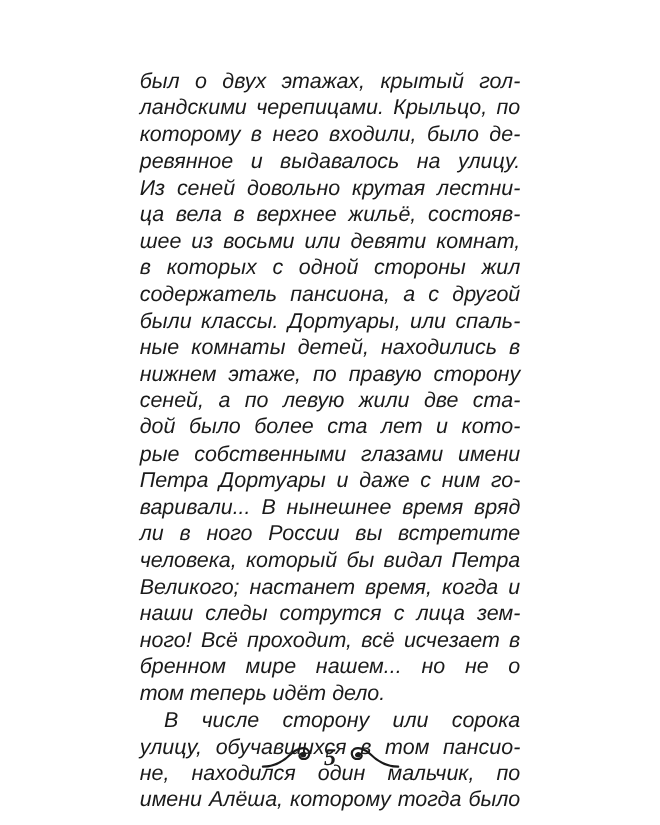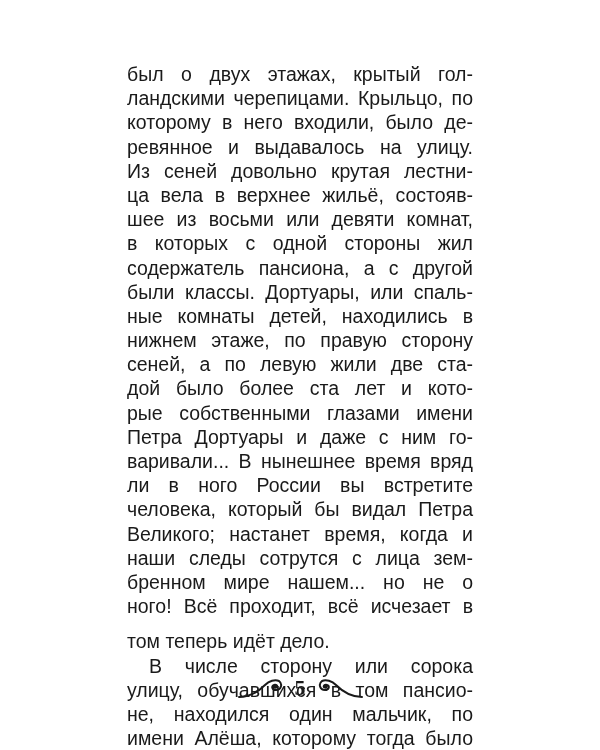--- a/index.html
+++ b/index.html
@@ -11,41 +11,41 @@
       width: 600px;
       height: 750px;
       position: relative;
       overflow: hidden;
     }
     .page {
       position: absolute;
       left: 0; top: 0;
       width: 600px; height: 750px;
       background: #ffffff;
+      font-style: italic;
     }
     .text-block {
       position: absolute;
       left: 127px;
       top: 62px;
       width: 346px;
       font-family: "Liberation Sans", sans-serif;
       font-size: 19.5px;
       line-height: 24.2px;
       color: #1a1a1a;
     }
     .line {
       display: block;
       white-space: nowrap;
       text-align: justify;
       text-align-last: justify;
       height: 24.2px;
     }
     .line.last {
       text-align-last: left;
-      margin-top: 11px;
     }
     .line.indent {
       text-indent: 22px;
     }
     .footer {
       position: absolute;
       left: 0;
       top: 668px;
       width: 600px;
       height: 40px;
@@ -85,22 +85,22 @@
       <span class="line">нижнем этаже, по правую сторону</span>
       <span class="line">сеней, а по левую жили две ста-</span>
       <span class="line">дой было более ста лет и кото-</span>
       <span class="line">рые собственными глазами имени</span>
       <span class="line">Петра Дортуары и даже с ним го-</span>
       <span class="line">варивали... В нынешнее время вряд</span>
       <span class="line">ли в ного России вы встретите</span>
       <span class="line">человека, который бы видал Петра</span>
       <span class="line">Великого; настанет время, когда и</span>
       <span class="line">наши следы сотрутся с лица зем-</span>
+      <span class="line">ного! Всё проходит, всё исчезает в</span>
       <span class="line">бренном мире нашем... но не о</span>
-      <span class="line">ного! Всё проходит, всё исчезает в</span>
       <span class="line last">том теперь идёт дело.</span>
       <span class="line indent">В числе сторону или сорока</span>
       <span class="line">улицу, обучавшихся в том пансио-</span>
       <span class="line">не, находился один мальчик, по</span>
       <span class="line">имени Алёша, которому тогда было</span>
     </div>
 
   <div class="footer">
     <span class="ornament">
       <svg width="46" height="22" viewBox="0 0 46 22">

